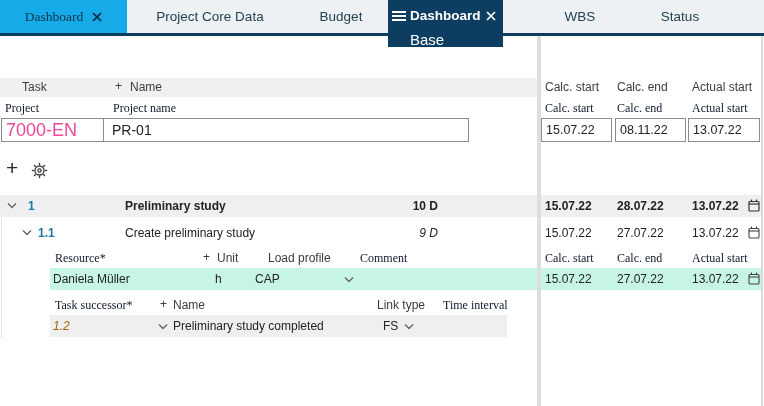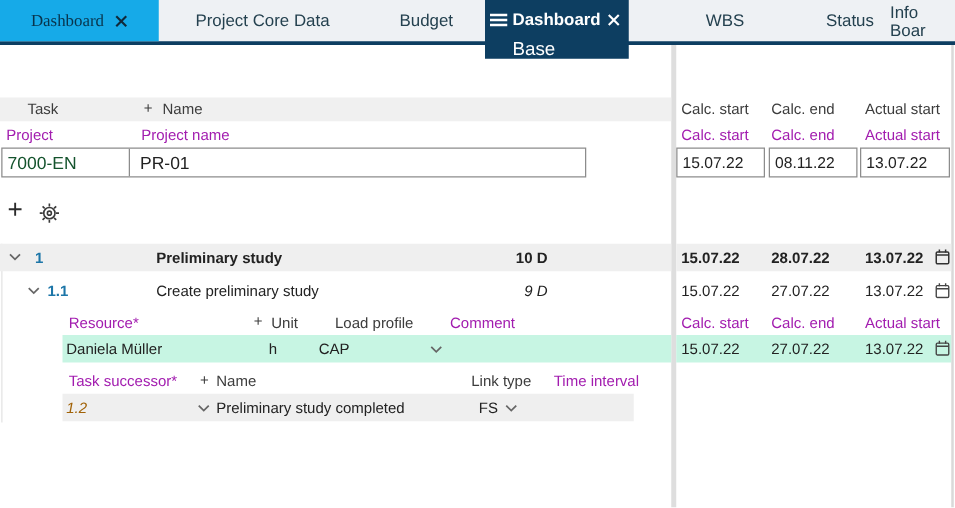--- a/index.html
+++ b/index.html
@@ -1,20 +1,20 @@
 <!DOCTYPE html>
 <html style="--accent: #16aae8; --navy: #0d3e61; --mint: #c7f5e3; --row_gray: #efefef; --link_blue: #1d76a8;"><head>
 <meta charset="utf-8">
 <style>
   * { box-sizing: border-box; margin: 0; padding: 0; }
   body { font-family: "Liberation Sans", sans-serif; background: #fff; }
   #app { position: relative; width: 764px; height: 406px; background: #fff;
          overflow: hidden; font-size: 12px; color: #333; }
   .abs { position: absolute; white-space: nowrap; }
-  .gray { color: #a21caf; }
+  .gray { color: #0f172a; font-family: Liberation Serif, serif; }
   .dk { color: #3c3c3c; }
   .bold { font-weight: bold; color: #222; }
   .blue { color: var(--link_blue, #1d76a8); font-weight: bold; }
   .right { text-align: right; }
   .cell-input { border: 1px solid #8c8c8c; background: #fff; display: flex;
                 align-items: center; padding: 0 4px; font-size: 12.5px; color: #222; }
   .tabbar { position: absolute; left: 0; top: 0; width: 764px; height: 36px;
             background: #eef1f4; border-bottom: 3px solid var(--navy, #0d3e61); }
   .tab { position: absolute; top: 0; height: 33px; display: flex; align-items: center;
          justify-content: center; gap: 9px; font-size: 13.5px; color: #24414f;
@@ -62,23 +62,20 @@
           </svg>
       </span>
       <span class="abs" style="left:22px;top:31px;font-size:15px;">Base</span>
     </div>
     <div class="tab" style="left:503px;width:154px;">
       <span>WBS</span>
     </div>
     <div class="tab" style="left:650px;width:60px;">
       <span>Status</span>
     </div>
-    <div class="tab" style="left:712px;width:52px;">
-      <span>Info Boar</span>
-    </div>
   </div>
 
   <div class="abs" style="left:537px;top:36px;width:4px;height:370px;background:#dedede;"></div>
   <div class="abs" style="left:761px;top:36px;width:2px;height:370px;background:#d9d9d9;"></div>
   <div class="abs" style="left:1px;top:195px;width:1px;height:143px;background:#e3e3e3;"></div>
 
   <div class="rowbg" style="left:0;top:78px;width:537px;height:19px;background:#f0f0f0;"></div>
   <div class="abs dk" style="left:22px;top:80px;">Task</div>
   <div class="abs dk" style="left:115px;top:79px;">+</div>
   <div class="abs dk" style="left:130px;top:80px;">Name</div>
@@ -86,21 +83,21 @@
   <div class="abs dk" style="left:617px;top:80px;">Calc. end</div>
   <div class="abs dk" style="left:692px;top:80px;">Actual start</div>
 
   <div class="abs gray" style="left:5px;top:101px;">Project</div>
   <div class="abs gray" style="left:113px;top:101px;">Project name</div>
   <div class="abs gray" style="left:545px;top:101px;">Calc. start</div>
   <div class="abs gray" style="left:617px;top:101px;">Calc. end</div>
   <div class="abs gray" style="left:692px;top:101px;">Actual start</div>
 
   <div class="abs" style="left:1px;top:118px;width:468px;height:24px;border:1px solid #8c8c8c;display:flex;">
-    <div style="width:102px;border-right:1px solid #8c8c8c;display:flex;align-items:center;padding:0 4px;font-size:14px;color:#14532d;">7000-EN</div>
+    <div style="width:102px;border-right:1px solid #8c8c8c;display:flex;align-items:center;padding:0 4px;font-size:18px;color:#ec4899;">7000-EN</div>
     <div style="flex:1;display:flex;align-items:center;padding:0 8px;font-size:14px;color:#222;">PR-01</div>
   </div>
   <div class="abs cell-input" style="left:541px;top:118px;width:71px;height:24px;">15.07.22</div>
   <div class="abs cell-input" style="left:615px;top:118px;width:71px;height:24px;">08.11.22</div>
   <div class="abs cell-input" style="left:688px;top:118px;width:72px;height:24px;">13.07.22</div>
 
   <div class="abs" style="left:6px;top:156px;font-size:21px;font-weight:400;color:#2b2b2b;">+</div>
   <div class="abs icon" style="left:31px;top:162px;">
     <svg width="17" height="17" viewBox="0 0 17 17">
       <g stroke="#3a3a3a" stroke-width="1.3" fill="none">

